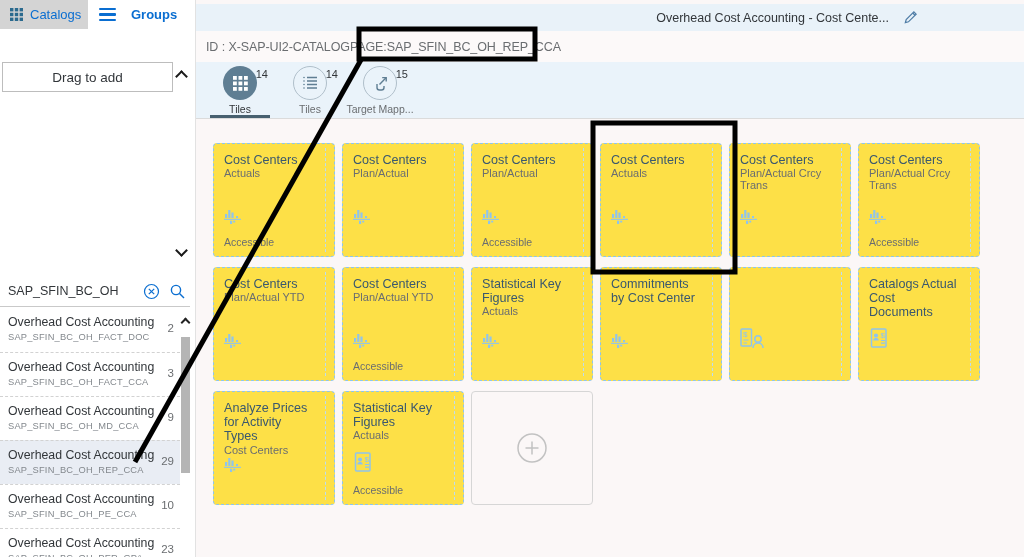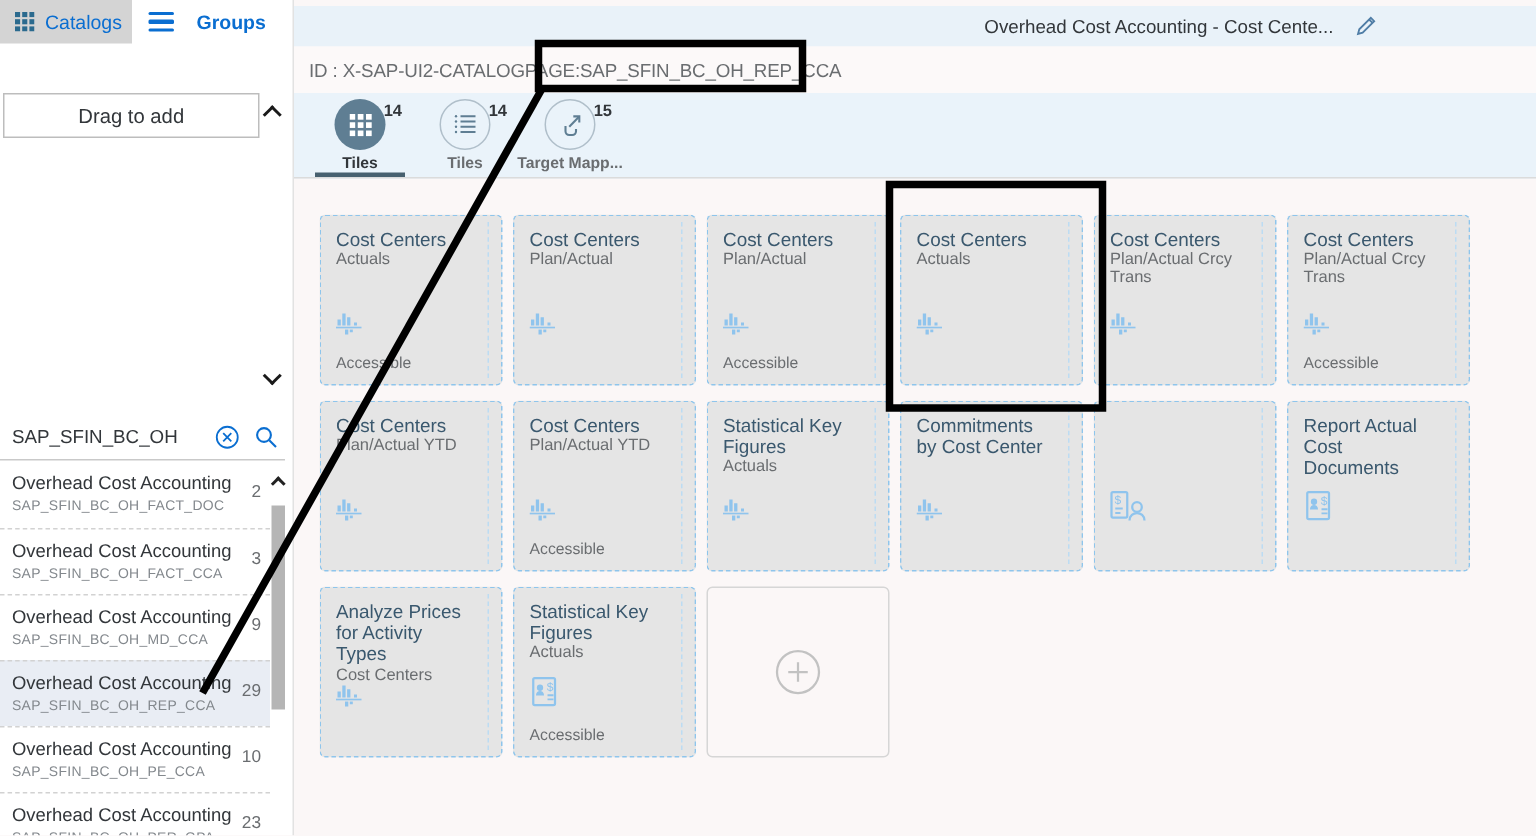--- a/index.html
+++ b/index.html
@@ -37,32 +37,32 @@
   .vscroll-thumb { position:absolute; left:181px; top:337px; width:9px; height:136px; background:#b5b5b5; }
 
   
   .main { position:absolute; left:196px; top:0; width:828px; height:557px; }
   .main-topbar { position:absolute; left:0; top:4px; width:828px; height:27px; background:#e9f2f9; display:flex; align-items:center; justify-content:flex-end; gap:14px; padding-right:106px; }
   .page-title { font-size:12.5px; color:#32363a; }
   .edit-btn { cursor:pointer; display:flex; }
   .id-row { position:absolute; left:0; top:31px; width:828px; height:31px; background:#fcf9f9; display:flex; align-items:center; padding-left:10px; font-size:12.5px; color:#6a6d70; letter-spacing:-.1px; }
 
   .tabstrip { position:absolute; left:0; top:62px; width:828px; height:57px; background:#eaf3fa; border-bottom:1px solid #dbdbdb; display:flex; padding-left:14px; gap:10px; }
-  .tab { position:relative; width:60px; padding-top:4px; display:flex; flex-direction:column; align-items:center; cursor:pointer;font-weight:bold; }
+  .tab { position:relative; width:60px; padding-top:4px; display:flex; flex-direction:column; align-items:center; cursor:pointer; }
   .tab .circle { width:34px; height:34px; border-radius:50%; display:flex; align-items:center; justify-content:center; }
   .tab.sel .circle { background:#5f7e93; }
   .tab:not(.sel) .circle { background:transparent; border:1.5px solid #b0bfca; }
   .tab .badge { position:absolute; top:6px; right:2px; font-size:11px; color:#32363a; }
   .tab .tlabel { margin-top:3px; font-size:10.5px; color:#6a6d70; white-space:nowrap; }
   .tab.sel .tlabel { color:#32363a; }
   .tab.sel::after { content:""; position:absolute; bottom:0; left:0; right:0; height:3px; background:#47606f; }
 
   .content { position:absolute; left:0; top:119px; width:828px; bottom:0; }
   .grid { position:absolute; left:17px; top:24px; display:grid; grid-template-columns:repeat(6,122px); grid-auto-rows:114px; column-gap:7px; row-gap:10px; }
-  .tile { position:relative; background:#e5e5e5; border:1px dashed #8ec5ec; border-radius:4px; padding:9px 18px 0 10px; cursor:pointer; }
+  .tile { position:relative; background:#fde047; border:1px dashed #8ec5ec; border-radius:4px; padding:9px 18px 0 10px; cursor:pointer; }
   .tile::after { content:""; position:absolute; top:4px; bottom:4px; right:8px; border-right:1px dashed #bcdcf3; }
   .tile-title { font-size:12.6px; color:#3a586e; line-height:1.13; }
   .tile-sub { font-size:11px; color:#6a6d70; }
   .tile-icon { position:absolute; left:10px; bottom:27px; }
   .tile-acc { position:absolute; left:10px; bottom:8px; font-size:10.5px; color:#6a6d70; }
   .add-tile { position:relative; border:1px solid #d6d6d6; border-radius:4px; display:flex; align-items:center; justify-content:center; cursor:pointer; }
 
   
   #annot { position:absolute; left:0; top:0; z-index:99; pointer-events:none; }
 </style>
@@ -339,21 +339,21 @@
         <div class="tile">
           <span class="tile-icon"><svg width="25" height="21" viewBox="0 0 25 21" fill="none" stroke="#8fc4ed" stroke-width="1.5">
               <rect x="1" y="1" width="10.5" height="17" rx="1"></rect>
               <text x="3" y="9" font-size="8" font-family="Liberation Sans, sans-serif" fill="#8fc4ed" stroke="none">$</text>
               <path d="M3.5 12 h5 M3.5 15 h3.5" stroke-width="1.2"></path>
               <circle cx="18" cy="11" r="3.2"></circle>
               <path d="M13 20 c0 -3.4 2.6 -5 5 -5 s5 1.6 5 5"></path>
             </svg></span>
         </div>
         <div class="tile">
-          <div class="tile-title">Report Actual Cost Documents</div>
+          <div class="tile-title">Catalogs Actual Cost Documents</div>
           <span class="tile-icon"><svg width="20" height="21" viewBox="0 0 20 21" fill="none" stroke="#8fc4ed" stroke-width="1.5">
               <rect x="2.5" y="1" width="14.5" height="18" rx="1"></rect>
               <circle cx="7" cy="7.5" r="2.1" fill="#8fc4ed" stroke="none"></circle>
               <path d="M4.3 12.6 c0 -2 1.3 -2.9 2.7 -2.9 s2.7 0.9 2.7 2.9 z" fill="#8fc4ed" stroke="none"></path>
               <text x="11.5" y="9.5" font-size="8" font-family="Liberation Sans, sans-serif" fill="#8fc4ed" stroke="none">$</text>
               <path d="M12 12.5 h4 M12 15.2 h4" stroke-width="1.2"></path>
             </svg></span>
         </div>
         <div class="tile">
           <div class="tile-title">Analyze Prices for Activity Types</div>

